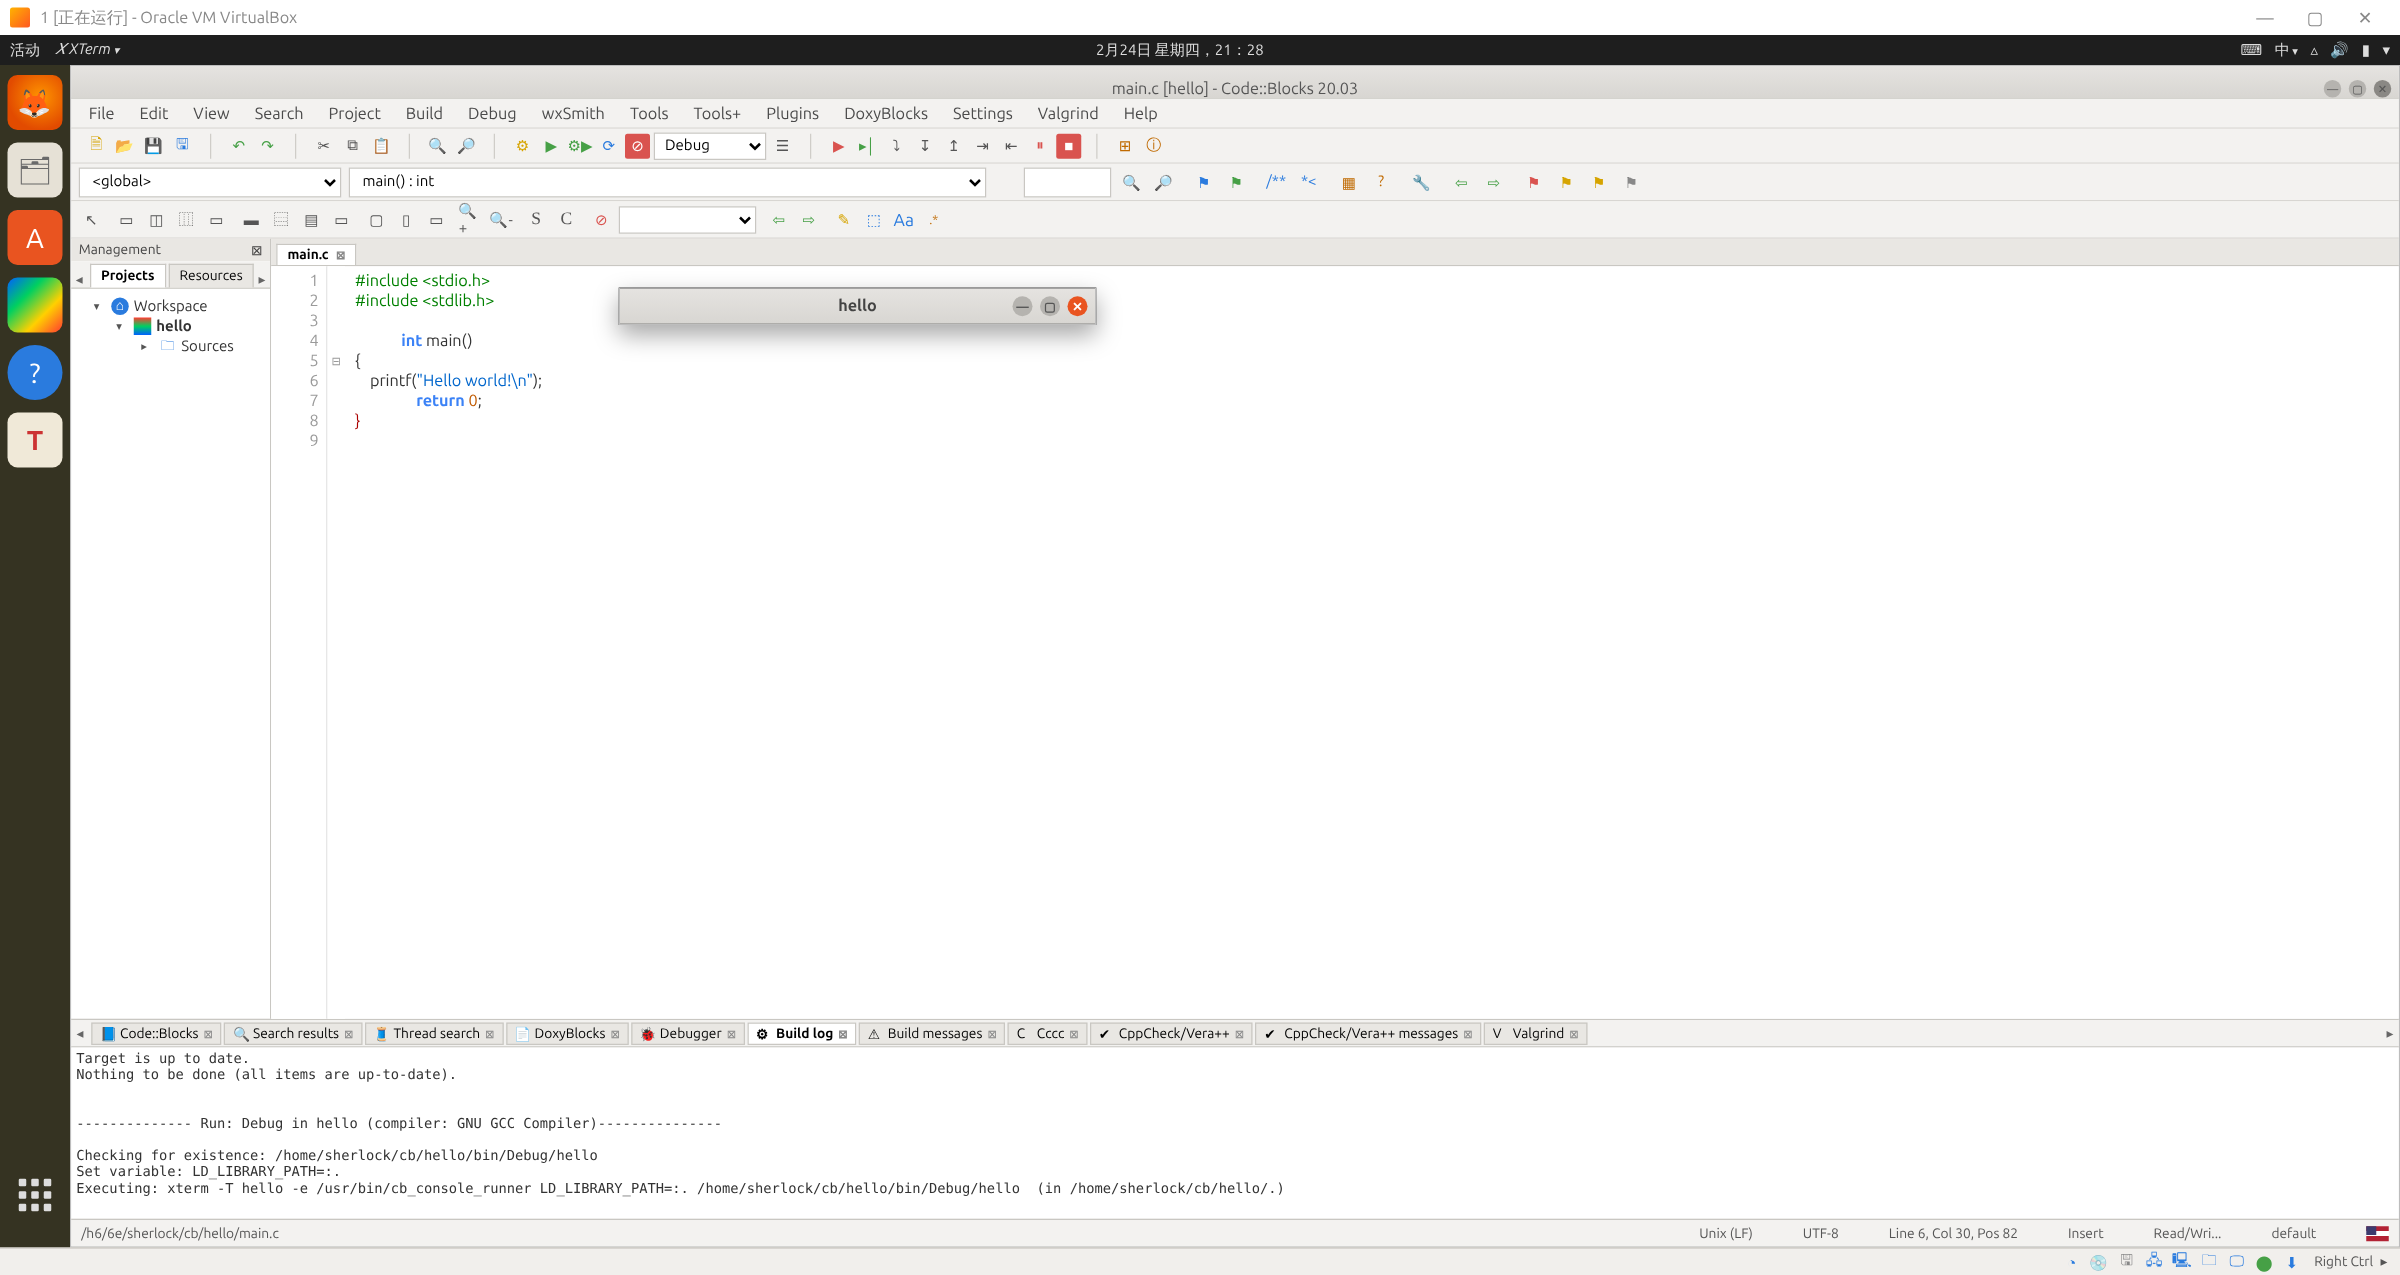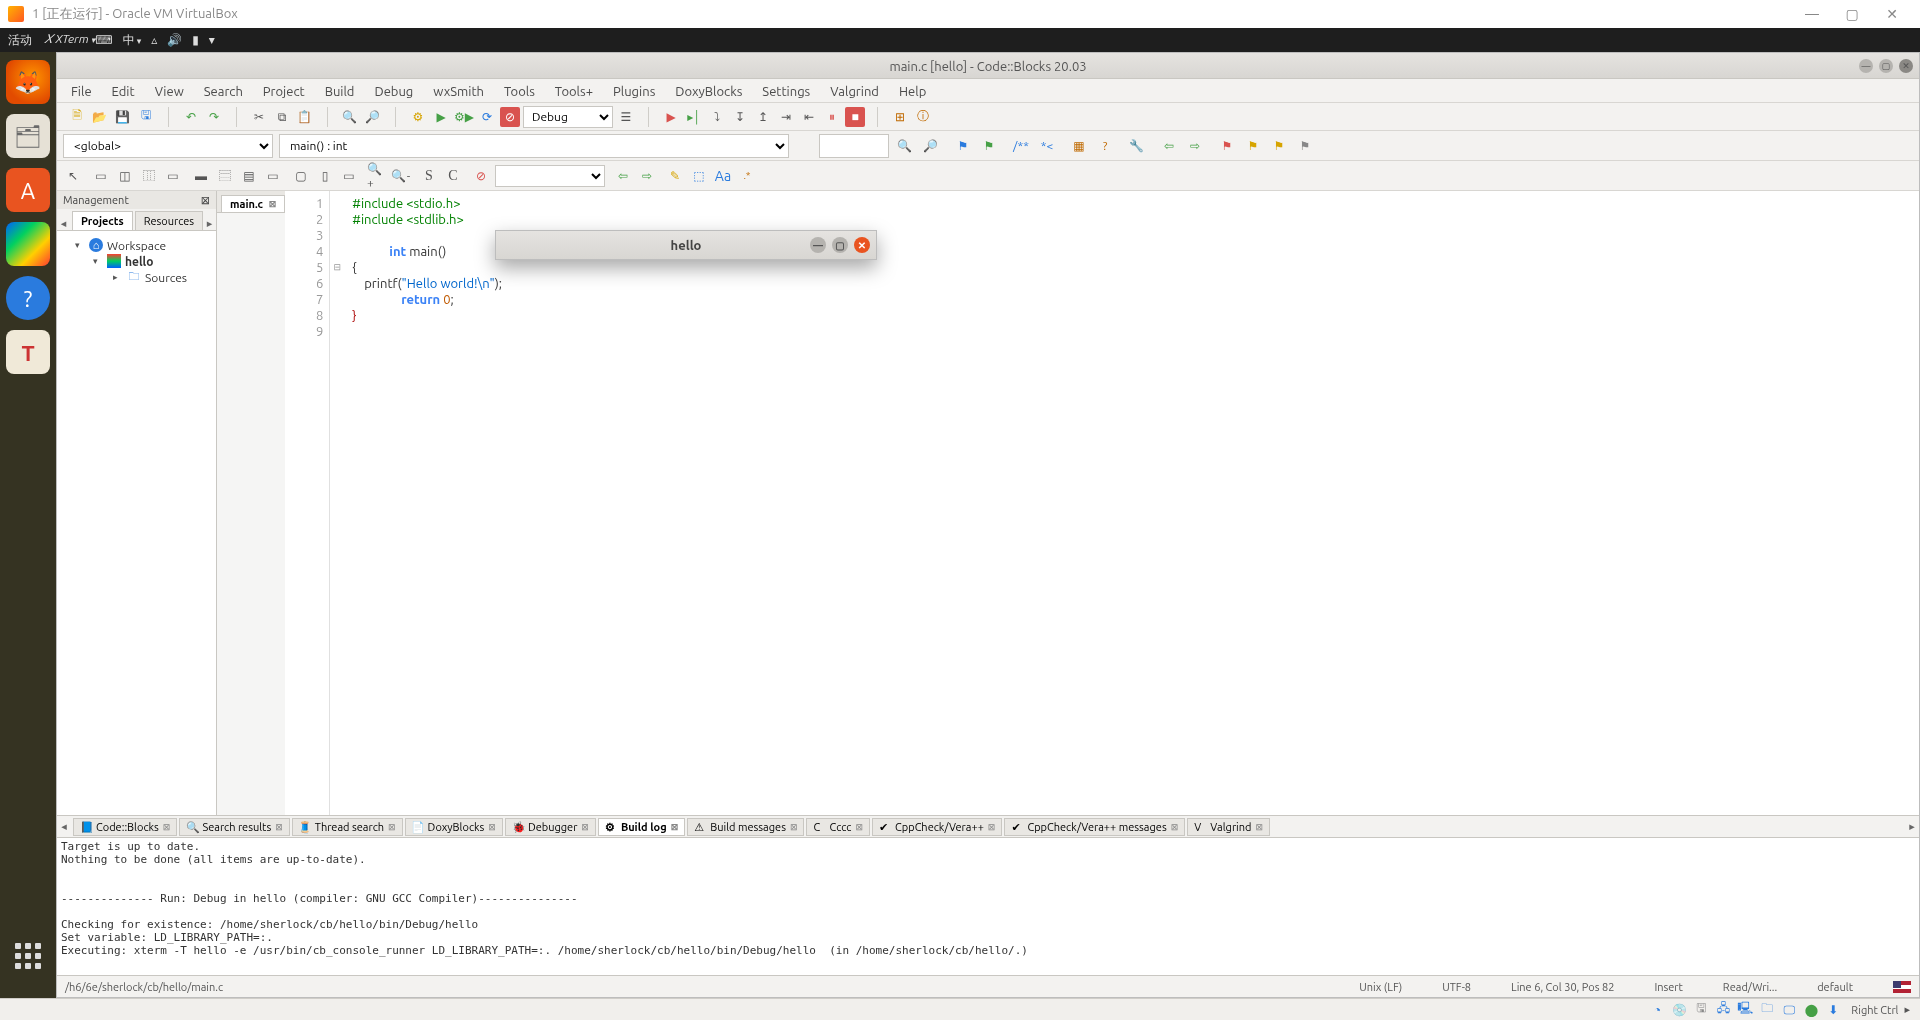--- a/index.html
+++ b/index.html
@@ -26,21 +26,21 @@
 .dock .files { background: #e6e1d6; color:#6a6a6a; }
 .dock .software { background: #e95420; }
 .dock .vbox-app { background: linear-gradient(135deg,#0060ff,#00d060,#ffd000,#ff3b30); }
 .dock .help { background: #2a7bde; border-radius: 50%; }
 .dock .text { background: #f0e9d8; color:#c33; font-weight:bold; }
 .dock .grid-btn { margin-top: auto; margin-bottom: 20px; width:44px; height:44px; display:grid; grid-template-columns:repeat(3,6px); grid-template-rows:repeat(3,6px); gap:4px; justify-content:center; align-content:center; }
 .dock .grid-btn span { background:#ddd; border-radius:1px; }
 
 
 .cb-window { position: absolute; left: 56px; top: 52px; right: 0; bottom: 22px; background: #f5f5f4; display: flex; flex-direction: column; border: 1px solid #bdbdbd; }
-.cb-titlebar { height: 26px; background: linear-gradient(#e5e3e0,#d8d6d2); display: flex; align-items: center; justify-content: center; position: relative; font-size: 13px; color: #555; border-bottom: 1px solid #c9c7c2; }
+.cb-titlebar { height: 26px; background: linear-gradient(#e5e3e0,#d8d6d2); display: flex; align-items: flex-end; justify-content: center; position: relative; font-size: 13px; color: #555; border-bottom: 1px solid #c9c7c2; }
 .cb-titlebar .win-controls { position: absolute; right: 6px; display: flex; gap: 6px; }
 .cb-titlebar .wc { width: 14px; height: 14px; border-radius: 50%; background:#b5b3af; display:flex; align-items:center; justify-content:center; font-size:9px; color:#555;}
 .cb-titlebar .wc.close { background:#8a8884; }
 
 .cb-menubar { height: 24px; background: #f3f2f0; display: flex; align-items: center; padding: 0 6px; gap: 4px; font-size: 13px; color: #4b4b4b; border-bottom: 1px solid #d8d6d2; }
 .cb-menubar span { padding: 2px 8px; }
 
 .toolbar { height: 28px; background: #f3f2f0; display: flex; align-items: center; padding: 2px 6px; gap: 4px; border-bottom: 1px solid #d8d6d2; }
 .toolbar .grp { display: flex; align-items: center; gap: 3px; padding: 0 4px; }
 .toolbar .sep { width: 1px; height: 20px; background: #cfcdc8; margin: 0 4px; }
@@ -66,21 +66,21 @@
 .tree .node { display:flex; align-items:center; gap:4px; padding:1px 0; }
 .tree .indent1 { padding-left:12px; }
 .tree .indent2 { padding-left:30px; }
 .tree .indent3 { padding-left:50px; }
 .tree .exp { width:10px; font-size:9px; color:#555; }
 .tree .ico { width:14px; height:14px; display:inline-flex; align-items:center; justify-content:center; font-size:11px; }
 .tree .ico.ws { background:#2a7bde; color:#fff; border-radius:50%; }
 .tree .ico.proj { background:linear-gradient(#ff3b30,#00d060,#0060ff); }
 .tree .ico.fold { color:#2a7bde; }
 
-.editor-wrap { flex:1; display:flex; flex-direction:row; min-width:0; position:relative; }
+.editor-wrap { flex:1; display:flex; flex-direction:column; min-width:0; position:relative; }
 .file-tabs { height:22px; background:#e9e7e3; display:flex; align-items:flex-end; border-bottom:1px solid #c9c7c2; padding-left:4px; }
 .file-tabs .ft { background:#fff; border:1px solid #c9c7c2; border-bottom:none; padding:2px 8px; font-size:11px; display:flex; align-items:center; gap:6px; font-weight:bold; }
 .file-tabs .ft .x { font-size:9px; color:#888; }
 .editor { flex:1; display:flex; background:#fff; font-family:"DejaVu Sans Mono","Courier New",monospace; font-size:13px; min-height:0; position:relative; }
 .gutter { width:45px; background:#fff; color:#9a9a9a; text-align:right; padding:4px 6px 4px 0; border-right:1px solid #e0e0e0; }
 .gutter div { height:16px; line-height:16px; }
 .fold-col { width:14px; background:#fff; color:#9a9a9a; font-size:9px; padding-top:4px; }
 .fold-col div { height:16px; line-height:16px; text-align:center; }
 .code { flex:1; padding:4px 8px; white-space:pre; color:#333; }
 .code div { height:16px; line-height:16px; }
@@ -137,20 +137,21 @@
   <div class="win-btn">—</div>
   <div class="win-btn">▢</div>
   <div class="win-btn">✕</div>
 </div>
 
 <div class="ubuntu-panel">
   <div class="left">
     <span>活动</span>
     <span class="xterm caret"><span style="font-family:serif;">𝑋</span> <span>XTerm</span></span>
   </div>
+  <div class="center">2月24日 星期四，21：28</div>
   <div class="right">
     <span>⌨</span>
     <span class="caret">中</span>
     <span>▵</span>
     <span>🔊</span>
     <span>▮</span>
     <span>▾</span>
   </div>
 </div>
 

